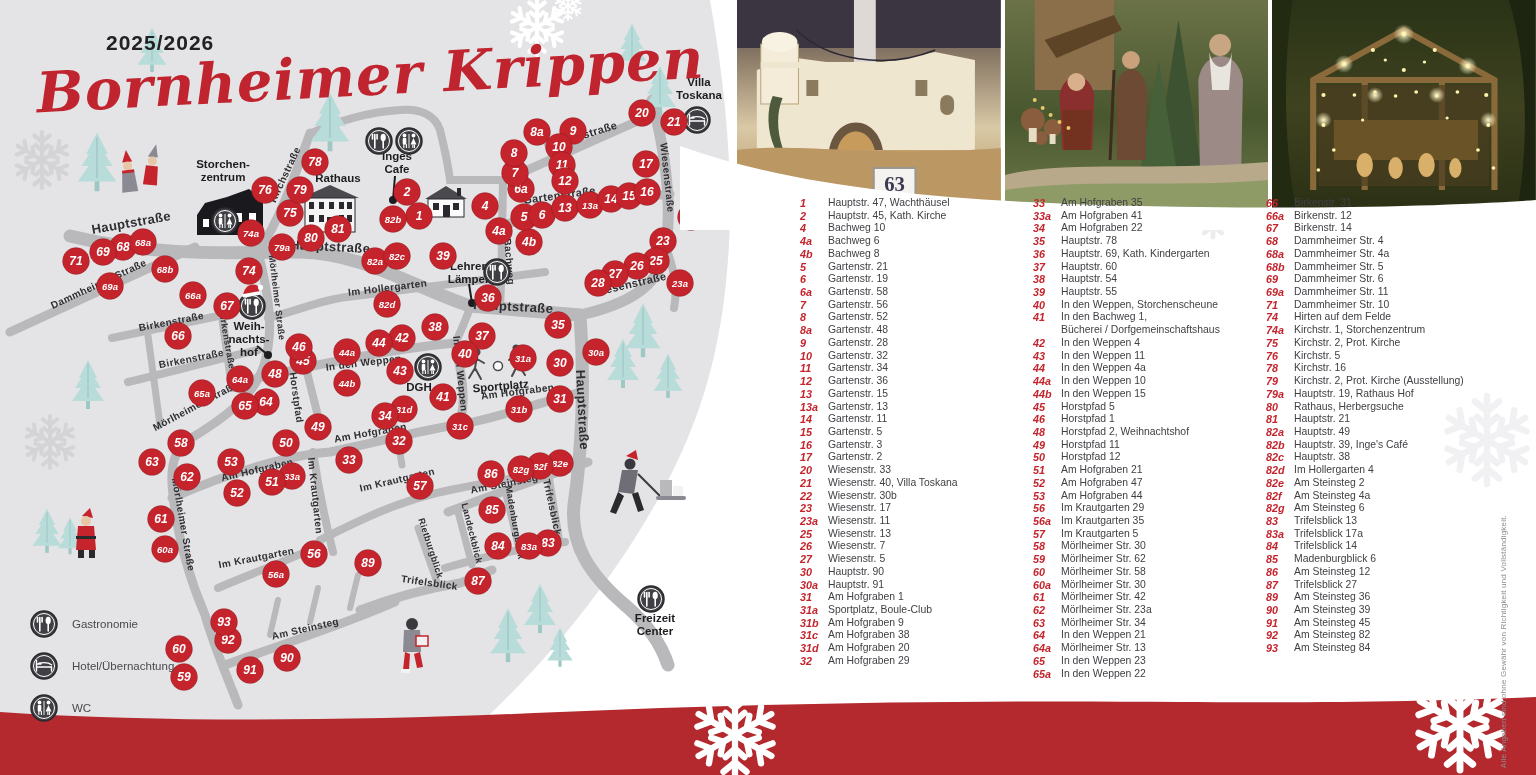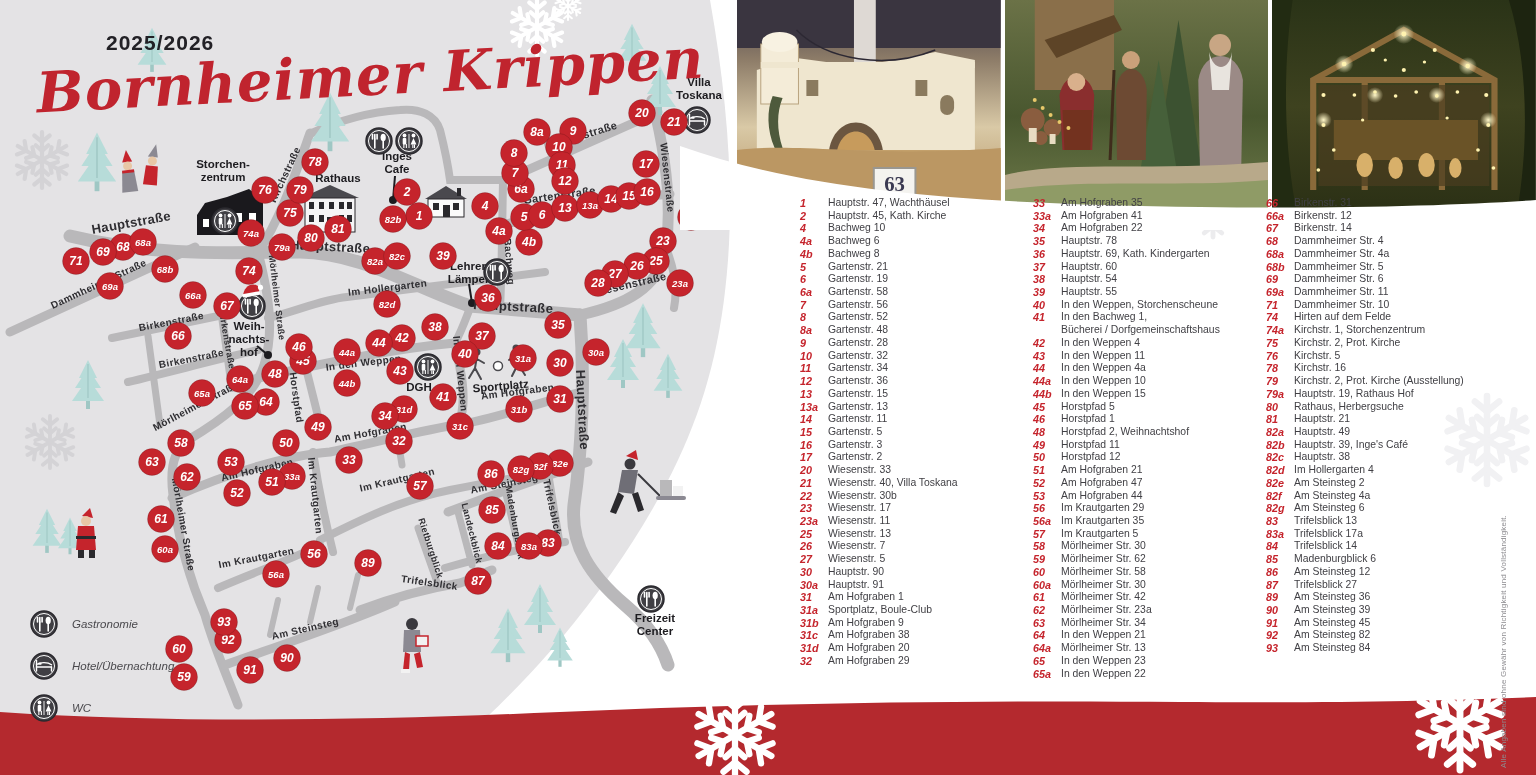--- a/index.html
+++ b/index.html
@@ -22,21 +22,21 @@
   .photo svg{display:block;width:100%;height:100%;}
   #photo-wave{position:absolute;left:0;top:0;z-index:3;pointer-events:none;}
   
   .list{position:absolute;top:197px;z-index:4;left:0;width:1536px;}
   .col{position:absolute;top:0;}
   .lrow{display:flex;line-height:12.72px;}
   .lnum{font-style:italic;font-weight:bold;color:#c5242c;width:28px;font-size:10.8px;flex:none;}
   .ltxt{font-size:10.4px;color:#414045;white-space:nowrap;}
   
   .legend{position:absolute;left:28px;top:608px;z-index:5;}
-  .legend-row{display:flex;align-items:center;margin-bottom:10px;height:32px;font-style:italic;}
+  .legend-row{display:flex;align-items:center;margin-bottom:10px;height:32px;}
   .legend-row svg{width:32px;height:32px;margin-right:12px;flex:none;}
   .legend-text{font-size:11.5px;color:#4a494d;}
   
   .disclaimer{position:absolute;left:1499px;top:515px;z-index:5;writing-mode:vertical-rl;transform:rotate(180deg);
       font-size:8px;color:#8d8c90;letter-spacing:.2px;}
 </style>
 </head>
 <body>
 
 <svg id="map-svg" width="1536" height="775" viewBox="0 0 1536 775">

